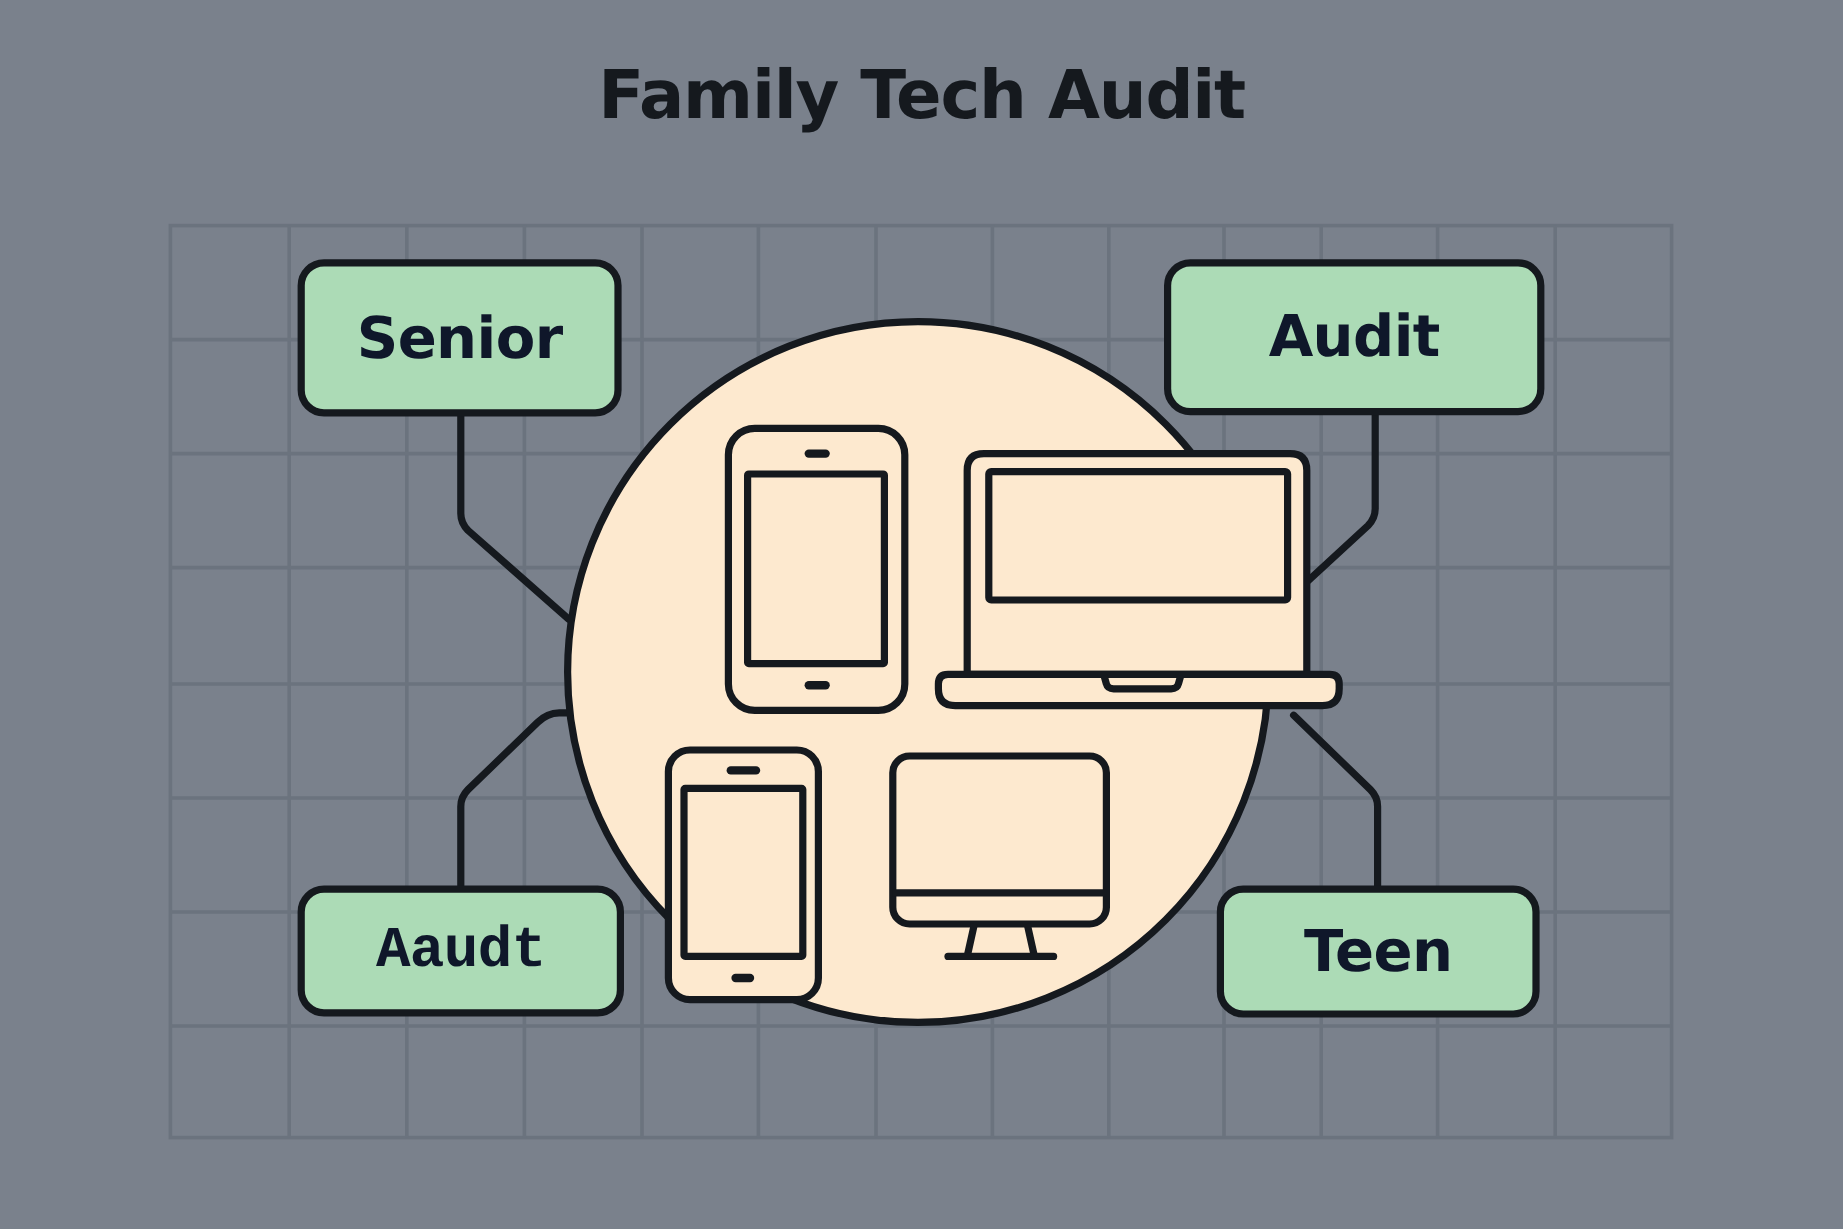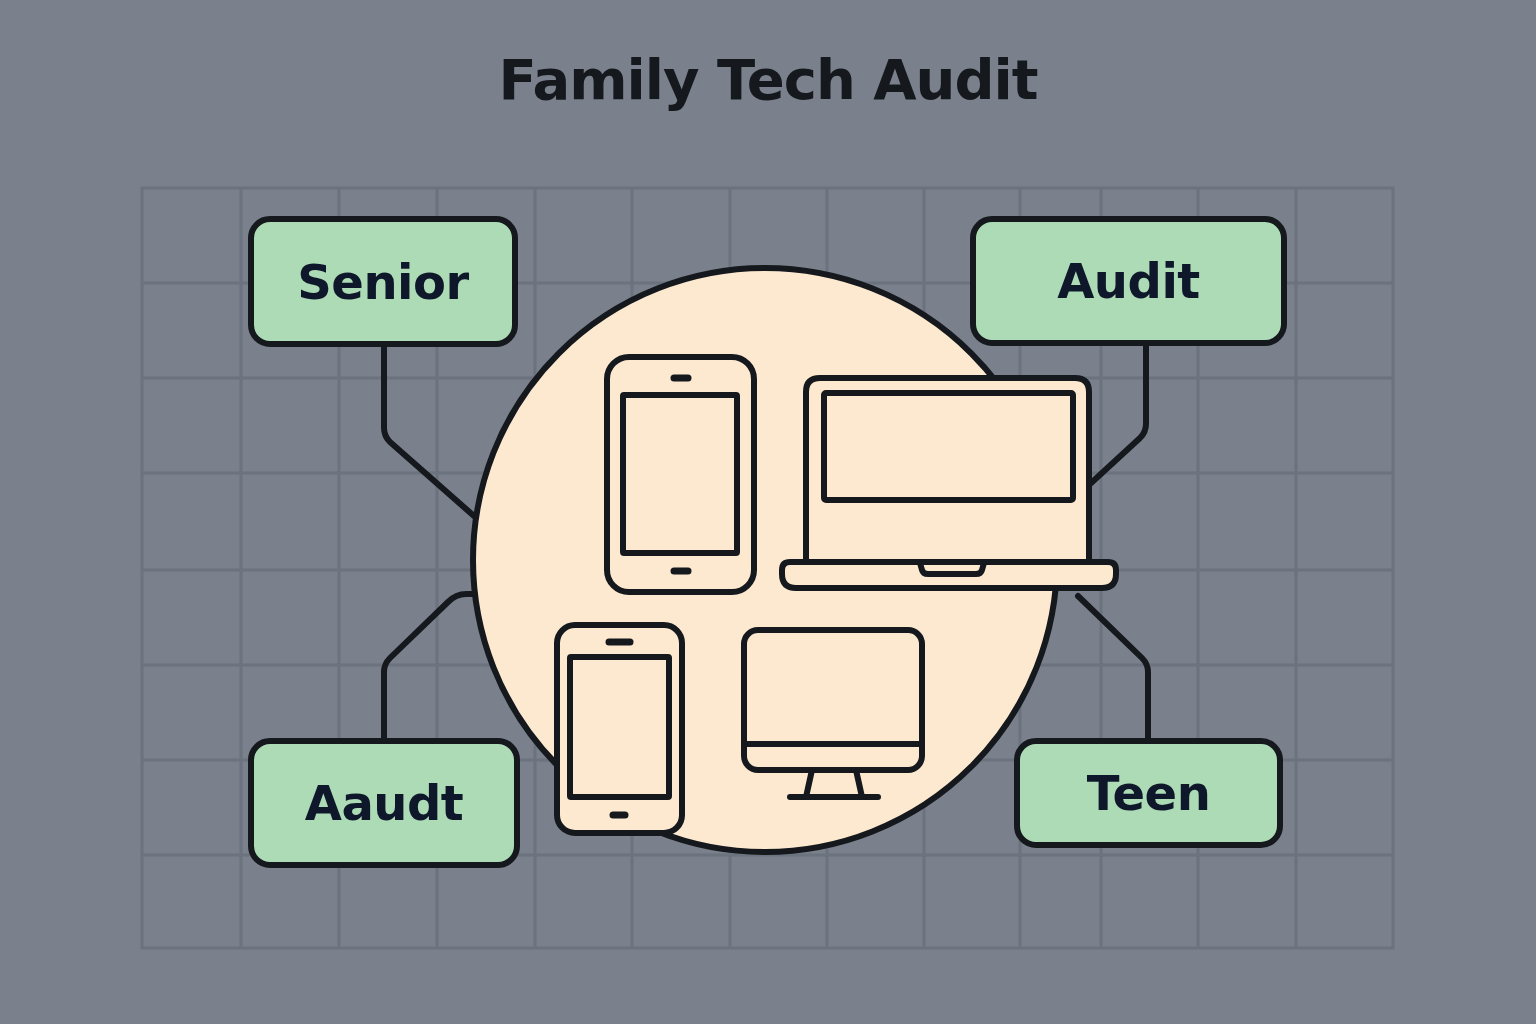--- a/index.html
+++ b/index.html
@@ -118,17 +118,17 @@
       <line x1="744" y1="744" x2="922" y2="744"></line>
       <path d="M812 770 L806 797 M856 770 L862 797" fill="none"></path>
       <line x1="790" y1="797" x2="878" y2="797" stroke-linecap="round"></line>
     </g>
   </svg>
 
   <div class="label-box" style="left:248px; top:216px; width:270px; height:131px;">Senior</div>
 
   <div class="label-box" style="left:970px; top:216px; width:317px; height:130px;">Audit</div>
 
-  <div class="label-box" style="left:248px; top:738px; width:272px; height:130px;">Aaudt</div>
+  <div class="label-box" style="left:248px; top:738px; width:272px; height:109px;font-family:Liberation Mono, monospace;">Aaudt</div>
 
   <div class="label-box" style="left:1014px; top:738px; width:269px; height:110px;">Teen</div>
 
 </div>
 
 </body></html>

